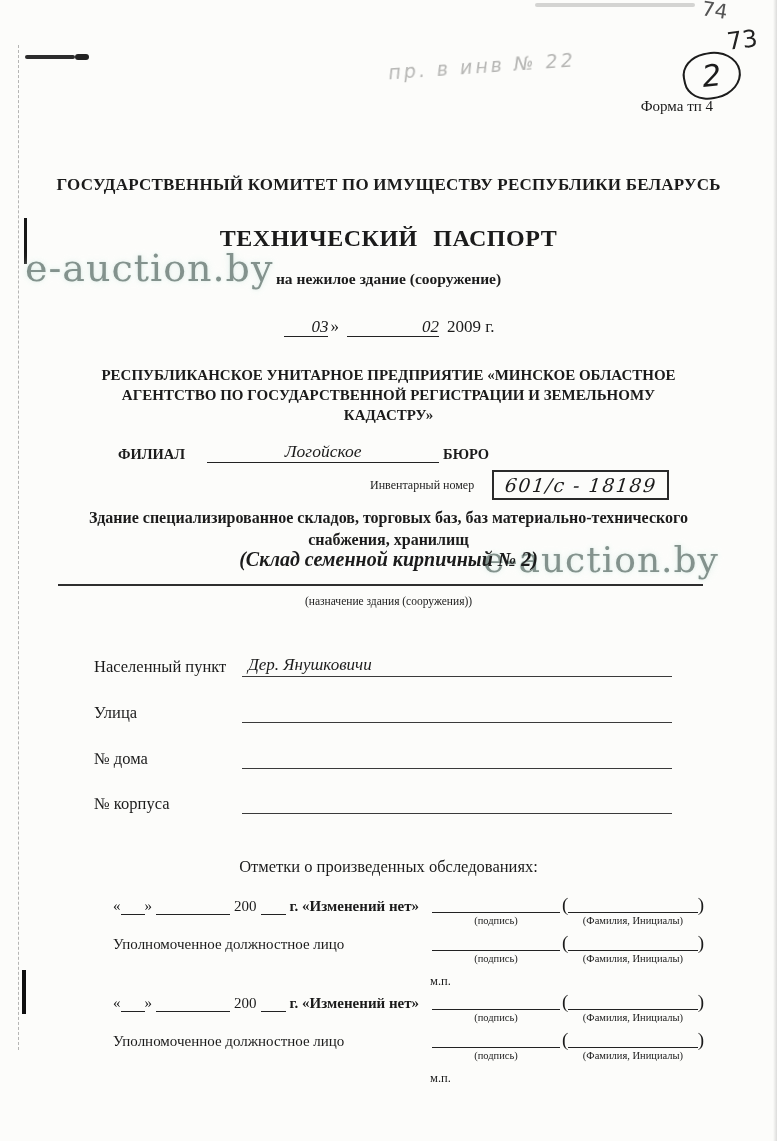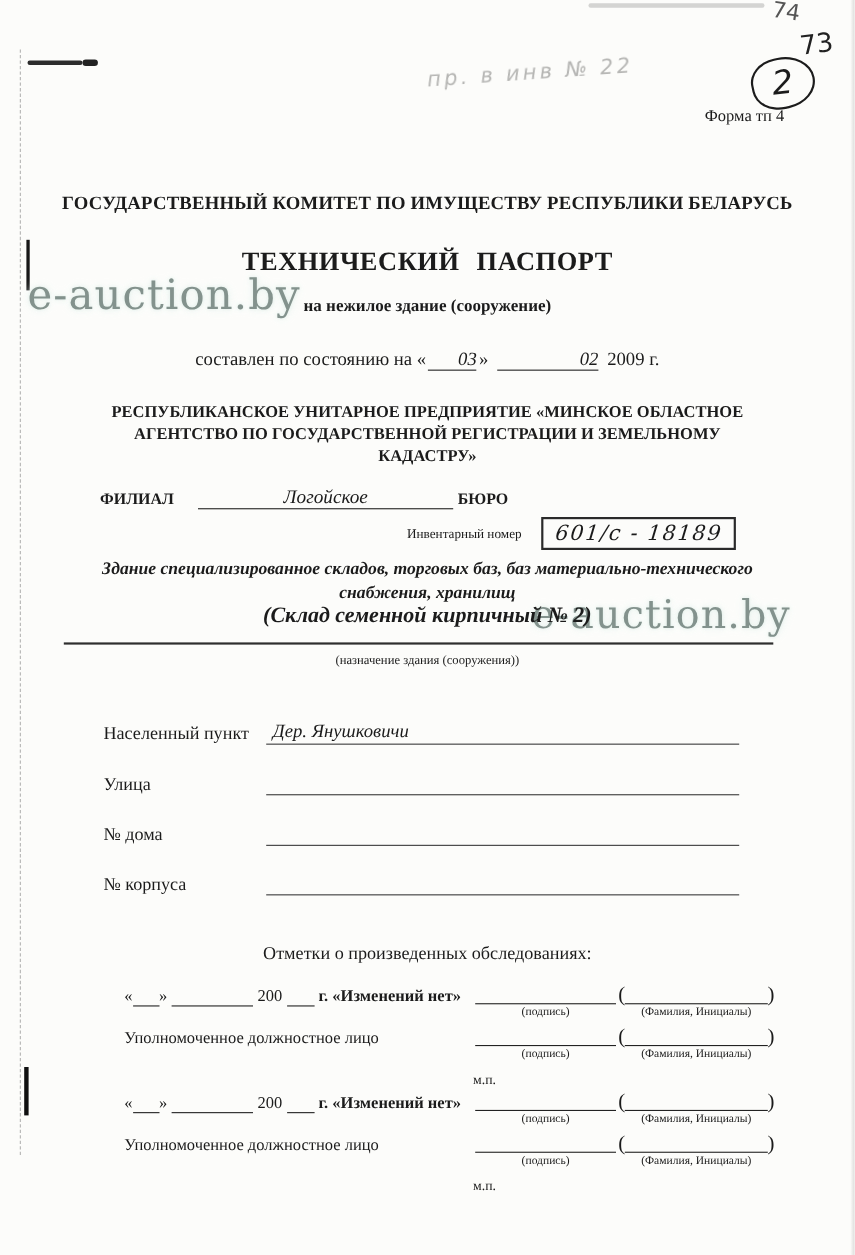--- a/index.html
+++ b/index.html
@@ -48,30 +48,30 @@
   .doc-title { top:225px; font-weight:bold; font-size:24px; word-spacing:9px; letter-spacing:.5px; }
   .doc-subtitle { top:270px; font-weight:bold; font-size:15.5px; }
 
   .dateline { top:317px; display:flex; justify-content:center; align-items:flex-end; font-size:17px; }
   .fill { display:inline-block; border-bottom:1.5px solid #222; text-align:right; font-style:italic; height:20px; }
   .fill-day { width:44px; margin:0 2px; }
   .fill-month { width:92px; margin:0 8px; }
 
   .org { top:365px; font-weight:bold; font-size:15px; line-height:20px; }
 
-  .branch-row { top:441px; left:0; width:777px; display:flex; align-items:flex-end; padding-left:91px; font-size:14.5px; }
+  .branch-row { top:441px; left:0; width:777px; display:flex; align-items:flex-end; padding-left:118px; font-size:14.5px; }
   .branch-label, .branch-suffix { font-weight:bold; }
   .branch-line { display:inline-block; width:232px; border-bottom:1.5px solid #222; text-align:center; font-style:italic; font-size:17.5px; font-weight:normal; margin-left:22px; margin-right:4px; height:22px; }
 
   .inv-row { top:470px; left:370px; display:flex; align-items:center; gap:18px; }
   .inv-label { font-size:12px; }
   .inv-box { width:177px; height:30px; border:2px solid #2a2a2a; display:flex; align-items:center; justify-content:center; }
   .inv-value { font-family:"DejaVu Serif", serif; font-style:italic; font-size:19px; letter-spacing:1.5px; transform:skewX(-6deg); }
 
-  .bldg-type { top:507px; font-style:italic; font-weight:bold; font-size:16px; line-height:22px; }
+  .bldg-type { top:507px; font-weight:bold; font-size:16px; line-height:22px; }
   .bldg-name { top:548px; font-style:italic; font-weight:bold; font-size:20px; }
   .bldg-rule { top:584px; left:58px; width:645px; border-top:2px solid #2e2e2e; }
   .bldg-caption { top:595px; font-size:11.5px; }
 
   .addr-row { left:94px; width:578px; display:flex; align-items:flex-end; height:24px; }
   .addr-label { width:148px; font-size:16.5px; flex:none; }
   .addr-line { flex:1; border-bottom:1.8px solid #3a3a3a; font-style:italic; font-size:17px; padding-left:6px; height:24px; line-height:24px; white-space:nowrap;margin-top:26px; }
 
   .insp-heading { top:857px; font-size:16.5px; }
 
@@ -112,21 +112,20 @@
 <div class="abs form-code">Форма тп 4</div>
 
 <div class="abs watermark wm1">e-auction.by</div>
 <div class="abs watermark wm2">e-auction.by</div>
 
 <div class="abs center committee">ГОСУДАРСТВЕННЫЙ КОМИТЕТ ПО ИМУЩЕСТВУ РЕСПУБЛИКИ БЕЛАРУСЬ</div>
 <div class="abs center doc-title">ТЕХНИЧЕСКИЙ ПАСПОРТ</div>
 <div class="abs center doc-subtitle">на нежилое здание (сооружение)</div>
 
 <div class="abs center dateline">
-  <span>составлен по состоянию на «</span>
     <span class="fill fill-day">03</span>
     <span>»</span>
     <span class="fill fill-month">02</span>
     <span>2009 г.</span>
 </div>
 
 <div class="abs center org">
   <div>РЕСПУБЛИКАНСКОЕ УНИТАРНОЕ ПРЕДПРИЯТИЕ «МИНСКОЕ ОБЛАСТНОЕ</div>
   <div>АГЕНТСТВО ПО ГОСУДАРСТВЕННОЙ РЕГИСТРАЦИИ И ЗЕМЕЛЬНОМУ</div>
   <div>КАДАСТРУ»</div>

